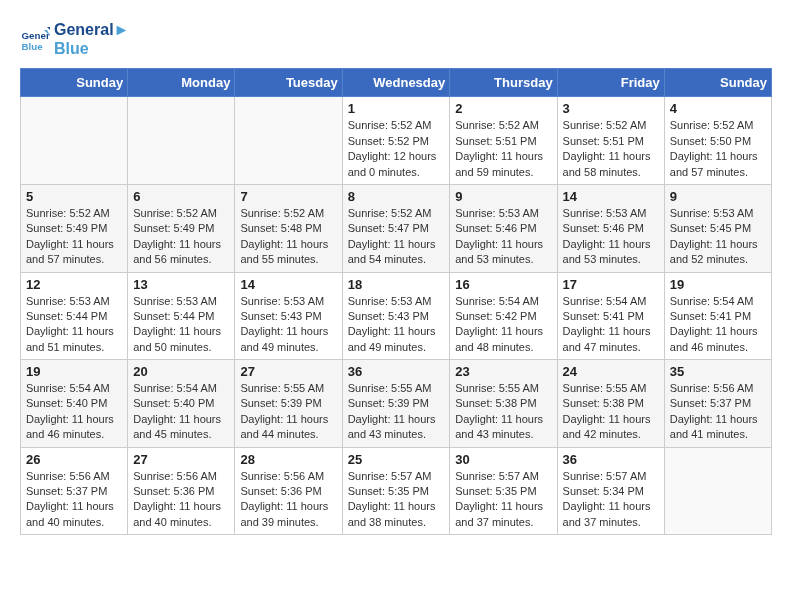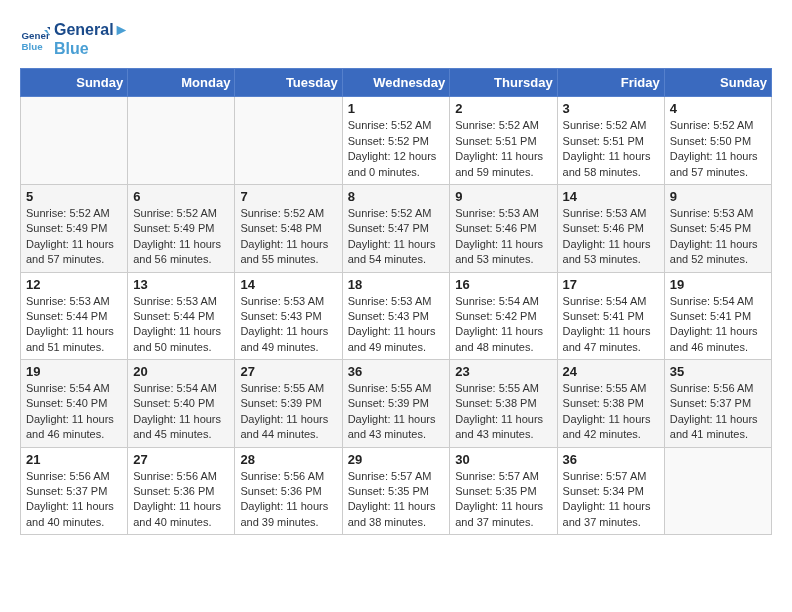--- a/index.html
+++ b/index.html
@@ -221,33 +221,33 @@
           <span class="day-number">24</span>
           <div class="day-info">Sunrise: 5:55 AM<br>Sunset: 5:38 PM<br>Daylight: 11 hours<br>and 42 minutes.</div>
         </td>
         <td>
           <span class="day-number">35</span>
           <div class="day-info">Sunrise: 5:56 AM<br>Sunset: 5:37 PM<br>Daylight: 11 hours<br>and 41 minutes.</div>
         </td>
       </tr>
       <tr>
         <td>
-          <span class="day-number">21</span>
+          <span class="day-number">26</span>
           <div class="day-info">Sunrise: 5:56 AM<br>Sunset: 5:37 PM<br>Daylight: 11 hours<br>and 40 minutes.</div>
         </td>
         <td>
           <span class="day-number">27</span>
           <div class="day-info">Sunrise: 5:56 AM<br>Sunset: 5:36 PM<br>Daylight: 11 hours<br>and 40 minutes.</div>
         </td>
         <td>
           <span class="day-number">28</span>
           <div class="day-info">Sunrise: 5:56 AM<br>Sunset: 5:36 PM<br>Daylight: 11 hours<br>and 39 minutes.</div>
         </td>
         <td>
-          <span class="day-number">29</span>
+          <span class="day-number">25</span>
           <div class="day-info">Sunrise: 5:57 AM<br>Sunset: 5:35 PM<br>Daylight: 11 hours<br>and 38 minutes.</div>
         </td>
         <td>
           <span class="day-number">30</span>
           <div class="day-info">Sunrise: 5:57 AM<br>Sunset: 5:35 PM<br>Daylight: 11 hours<br>and 37 minutes.</div>
         </td>
         <td>
           <span class="day-number">36</span>
           <div class="day-info">Sunrise: 5:57 AM<br>Sunset: 5:34 PM<br>Daylight: 11 hours<br>and 37 minutes.</div>
         </td>

